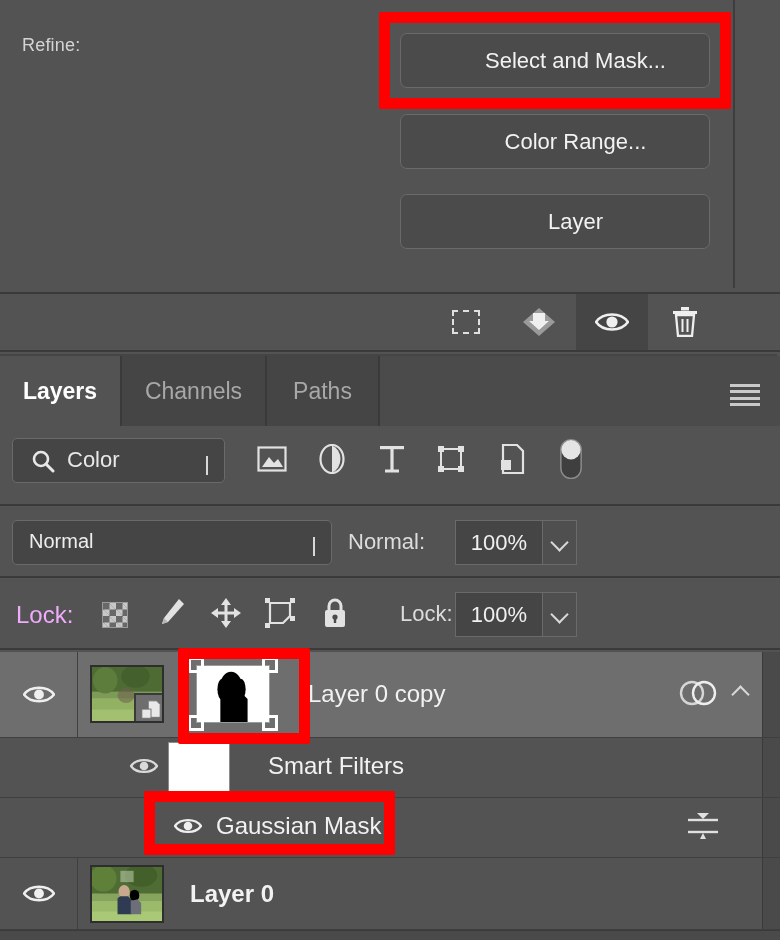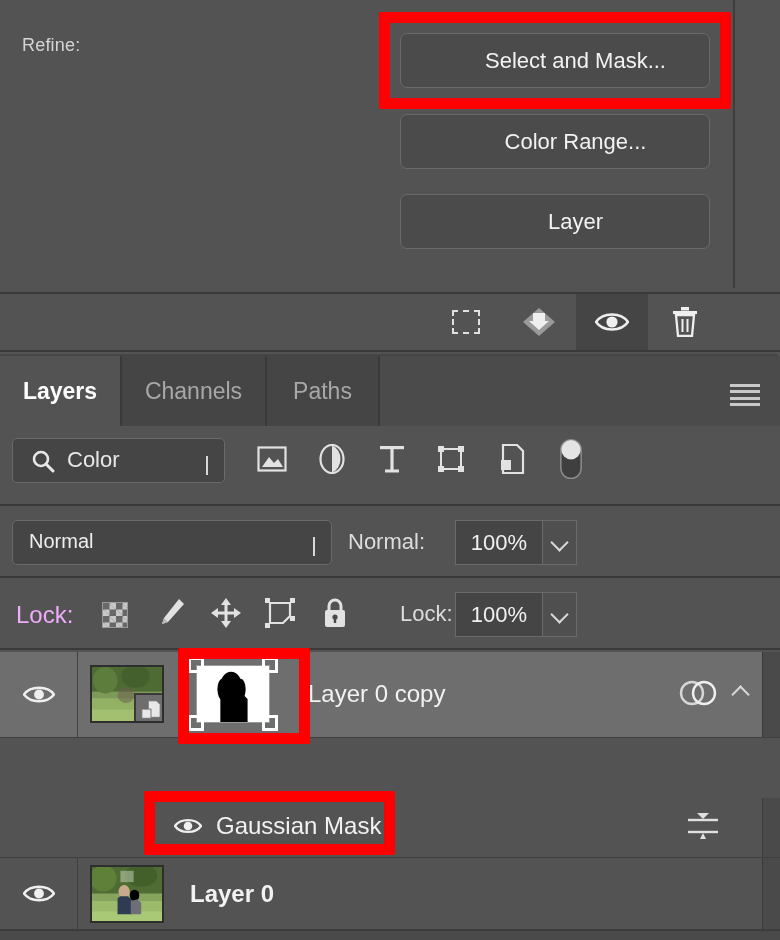--- a/index.html
+++ b/index.html
@@ -494,20 +494,34 @@
         </svg>
       </span>
 
       <div class="collapse-cell">
         <span class="chev up"></span>
       </div>
       <div class="scroll-gutter"></div>
     </div>
   </div>
 
+  <div class="layer-row row-sep" style="top:738px; height:60px;">
+    <div class="eye-cell" style="border-right:none;"></div>
+    <div class="row-main">
+      <div style="position:absolute; left:52px; top:50%; transform:translateY(-50%);">
+        <svg viewBox="0 0 30 20" width="28" height="19">
+          <path d="M1 10 C 7 1.5, 23 1.5, 29 10 C 23 18.5, 7 18.5, 1 10 Z" fill="none" stroke="#dadada" stroke-width="2.4"></path>
+          <circle cx="15" cy="10" r="4.6" fill="#dadada"></circle>
+        </svg>
+      </div>
+      <div class="white-mask-thumb" style="left:90px; top:4px;"></div>
+      <div class="layer-name" style="left:190px; top:14px;">Smart Filters</div>
+      <div class="scroll-gutter"></div>
+    </div>
+  </div>
 
   <div class="layer-row row-sep" style="top:798px; height:60px;">
     <div class="eye-cell" style="border-right:none;"></div>
     <div class="row-main">
       <div style="position:absolute; left:96px; top:50%; transform:translateY(-50%);">
         <svg viewBox="0 0 30 20" width="28" height="19">
           <path d="M1 10 C 7 1.5, 23 1.5, 29 10 C 23 18.5, 7 18.5, 1 10 Z" fill="none" stroke="#efefef" stroke-width="2.4"></path>
           <circle cx="15" cy="10" r="4.6" fill="#efefef"></circle>
         </svg>
       </div>

